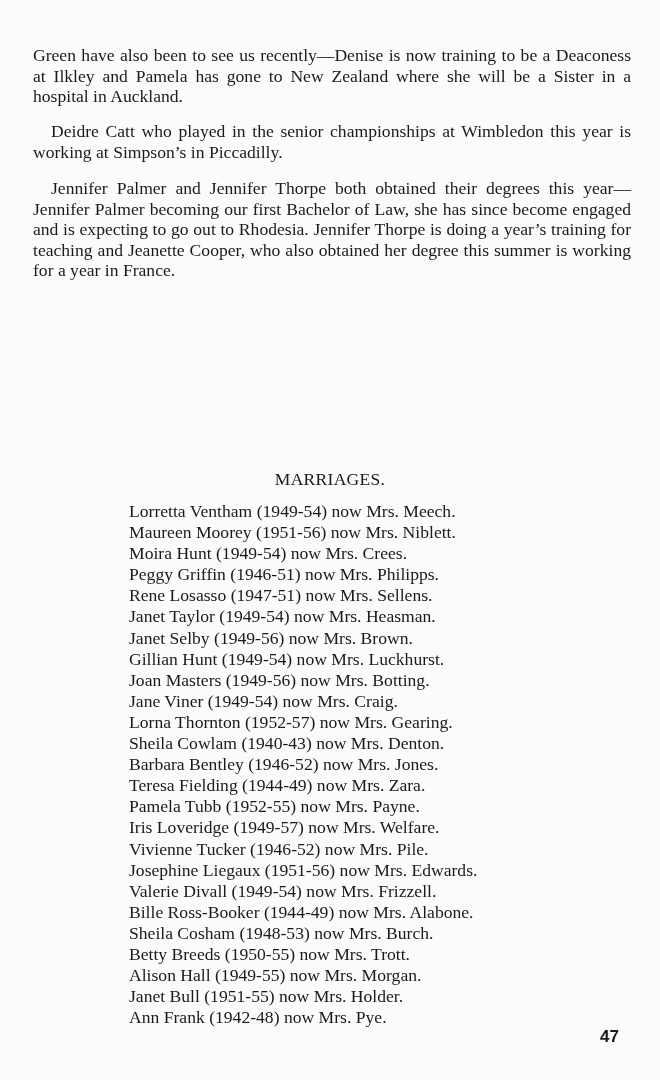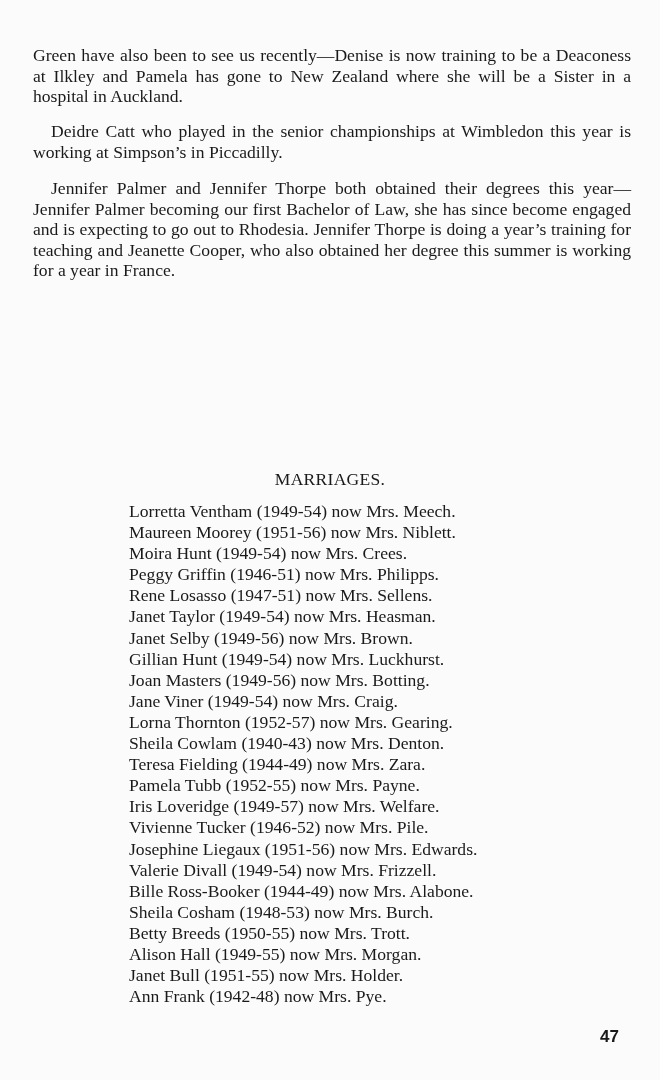--- a/index.html
+++ b/index.html
@@ -50,20 +50,21 @@
     <li>Moira Hunt (1949-54) now Mrs. Crees.</li>
     <li>Peggy Griffin (1946-51) now Mrs. Philipps.</li>
     <li>Rene Losasso (1947-51) now Mrs. Sellens.</li>
     <li>Janet Taylor (1949-54) now Mrs. Heasman.</li>
     <li>Janet Selby (1949-56) now Mrs. Brown.</li>
     <li>Gillian Hunt (1949-54) now Mrs. Luckhurst.</li>
     <li>Joan Masters (1949-56) now Mrs. Botting.</li>
     <li>Jane Viner (1949-54) now Mrs. Craig.</li>
     <li>Lorna Thornton (1952-57) now Mrs. Gearing.</li>
     <li>Sheila Cowlam (1940-43) now Mrs. Denton.</li>
+    <li>Barbara Bentley (1946-52) now Mrs. Jones.</li>
     <li>Teresa Fielding (1944-49) now Mrs. Zara.</li>
     <li>Pamela Tubb (1952-55) now Mrs. Payne.</li>
     <li>Iris Loveridge (1949-57) now Mrs. Welfare.</li>
     <li>Vivienne Tucker (1946-52) now Mrs. Pile.</li>
     <li>Josephine Liegaux (1951-56) now Mrs. Edwards.</li>
     <li>Valerie Divall (1949-54) now Mrs. Frizzell.</li>
     <li>Bille Ross-Booker (1944-49) now Mrs. Alabone.</li>
     <li>Sheila Cosham (1948-53) now Mrs. Burch.</li>
     <li>Betty Breeds (1950-55) now Mrs. Trott.</li>
     <li>Alison Hall (1949-55) now Mrs. Morgan.</li>

